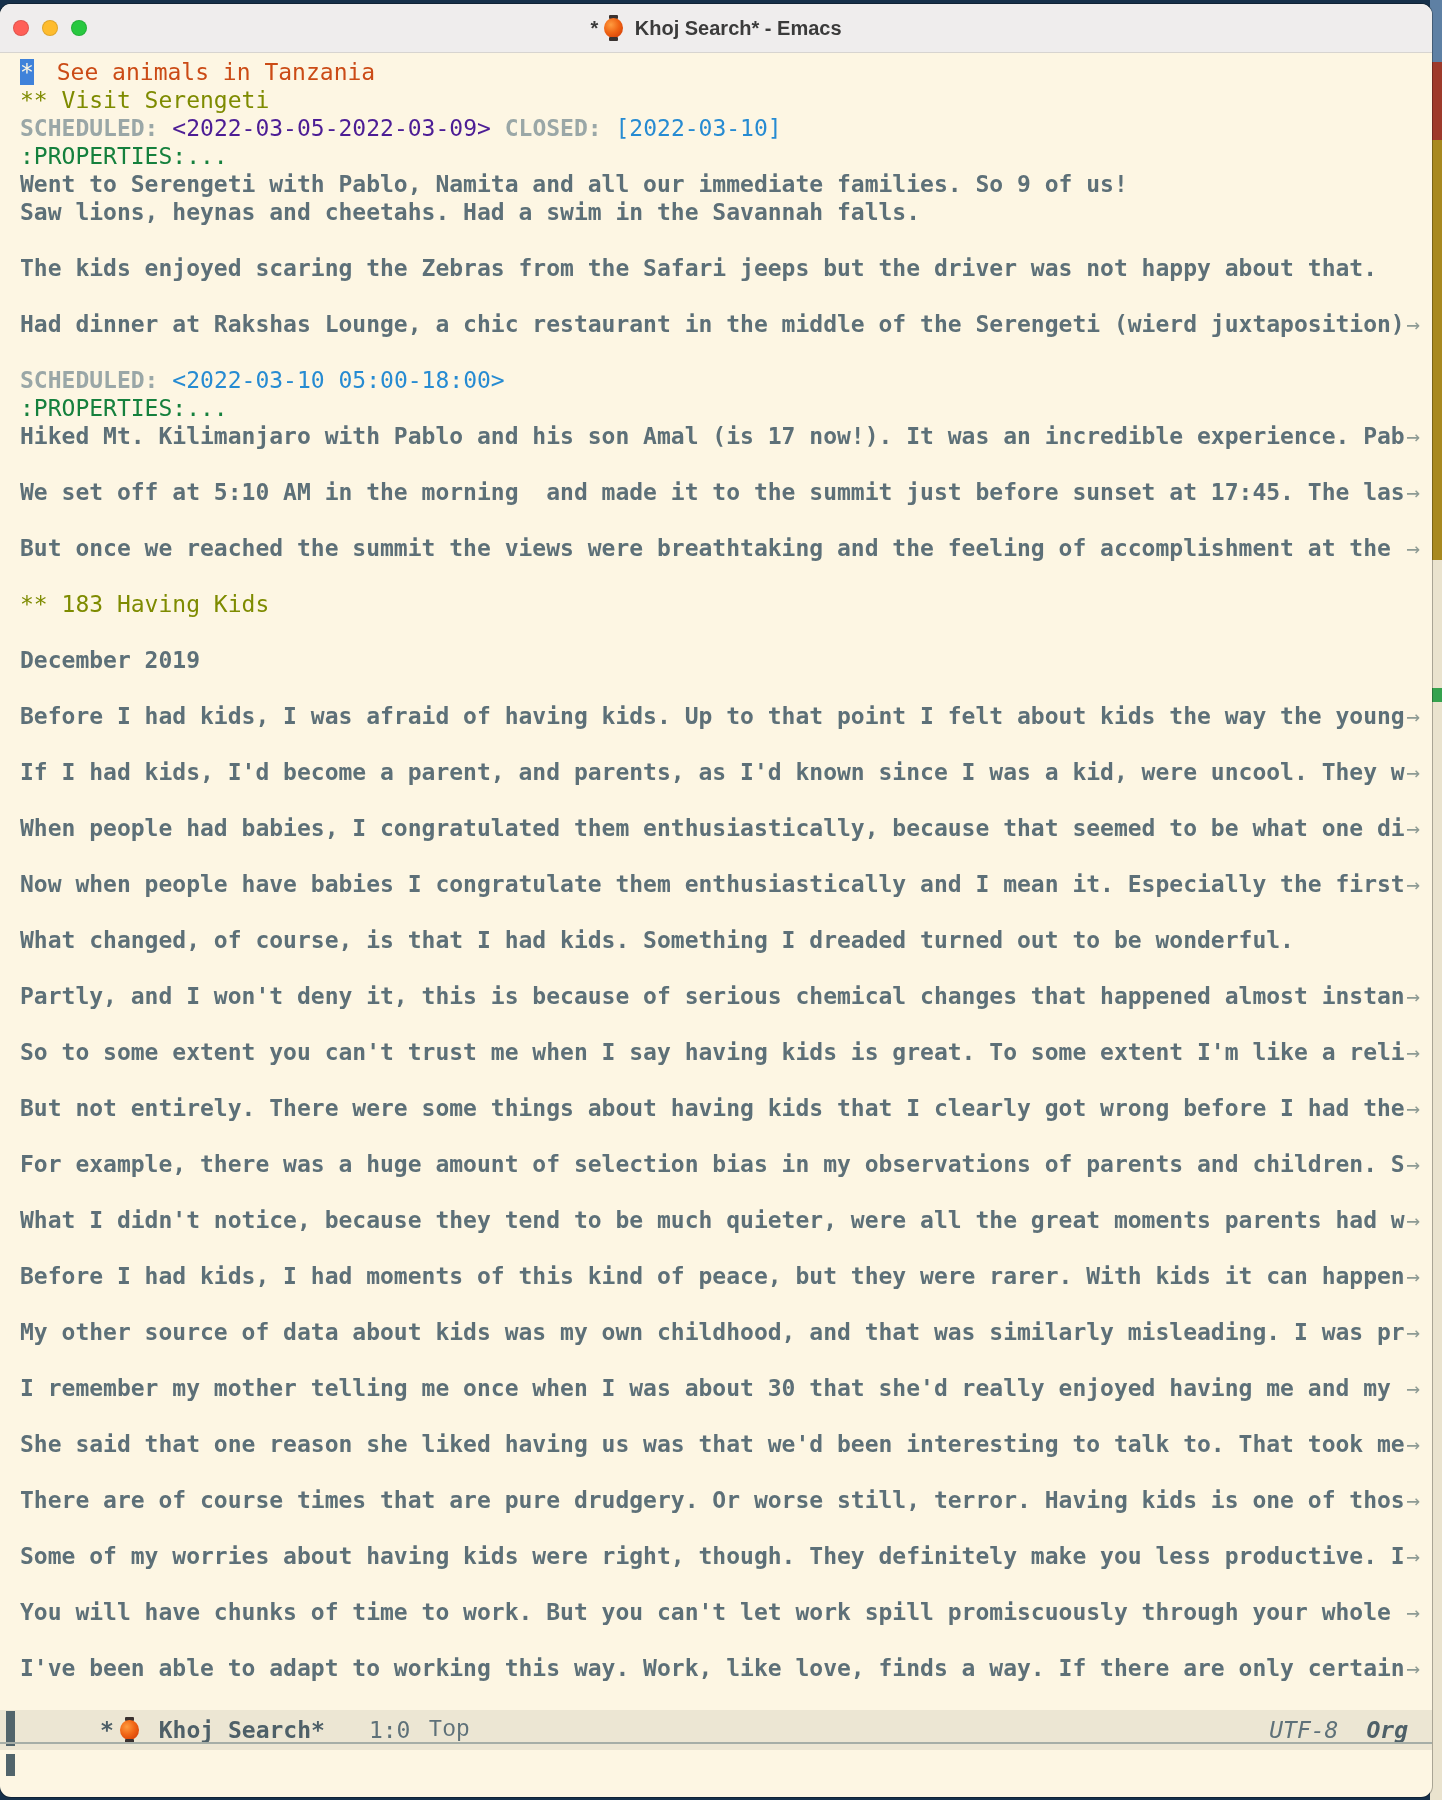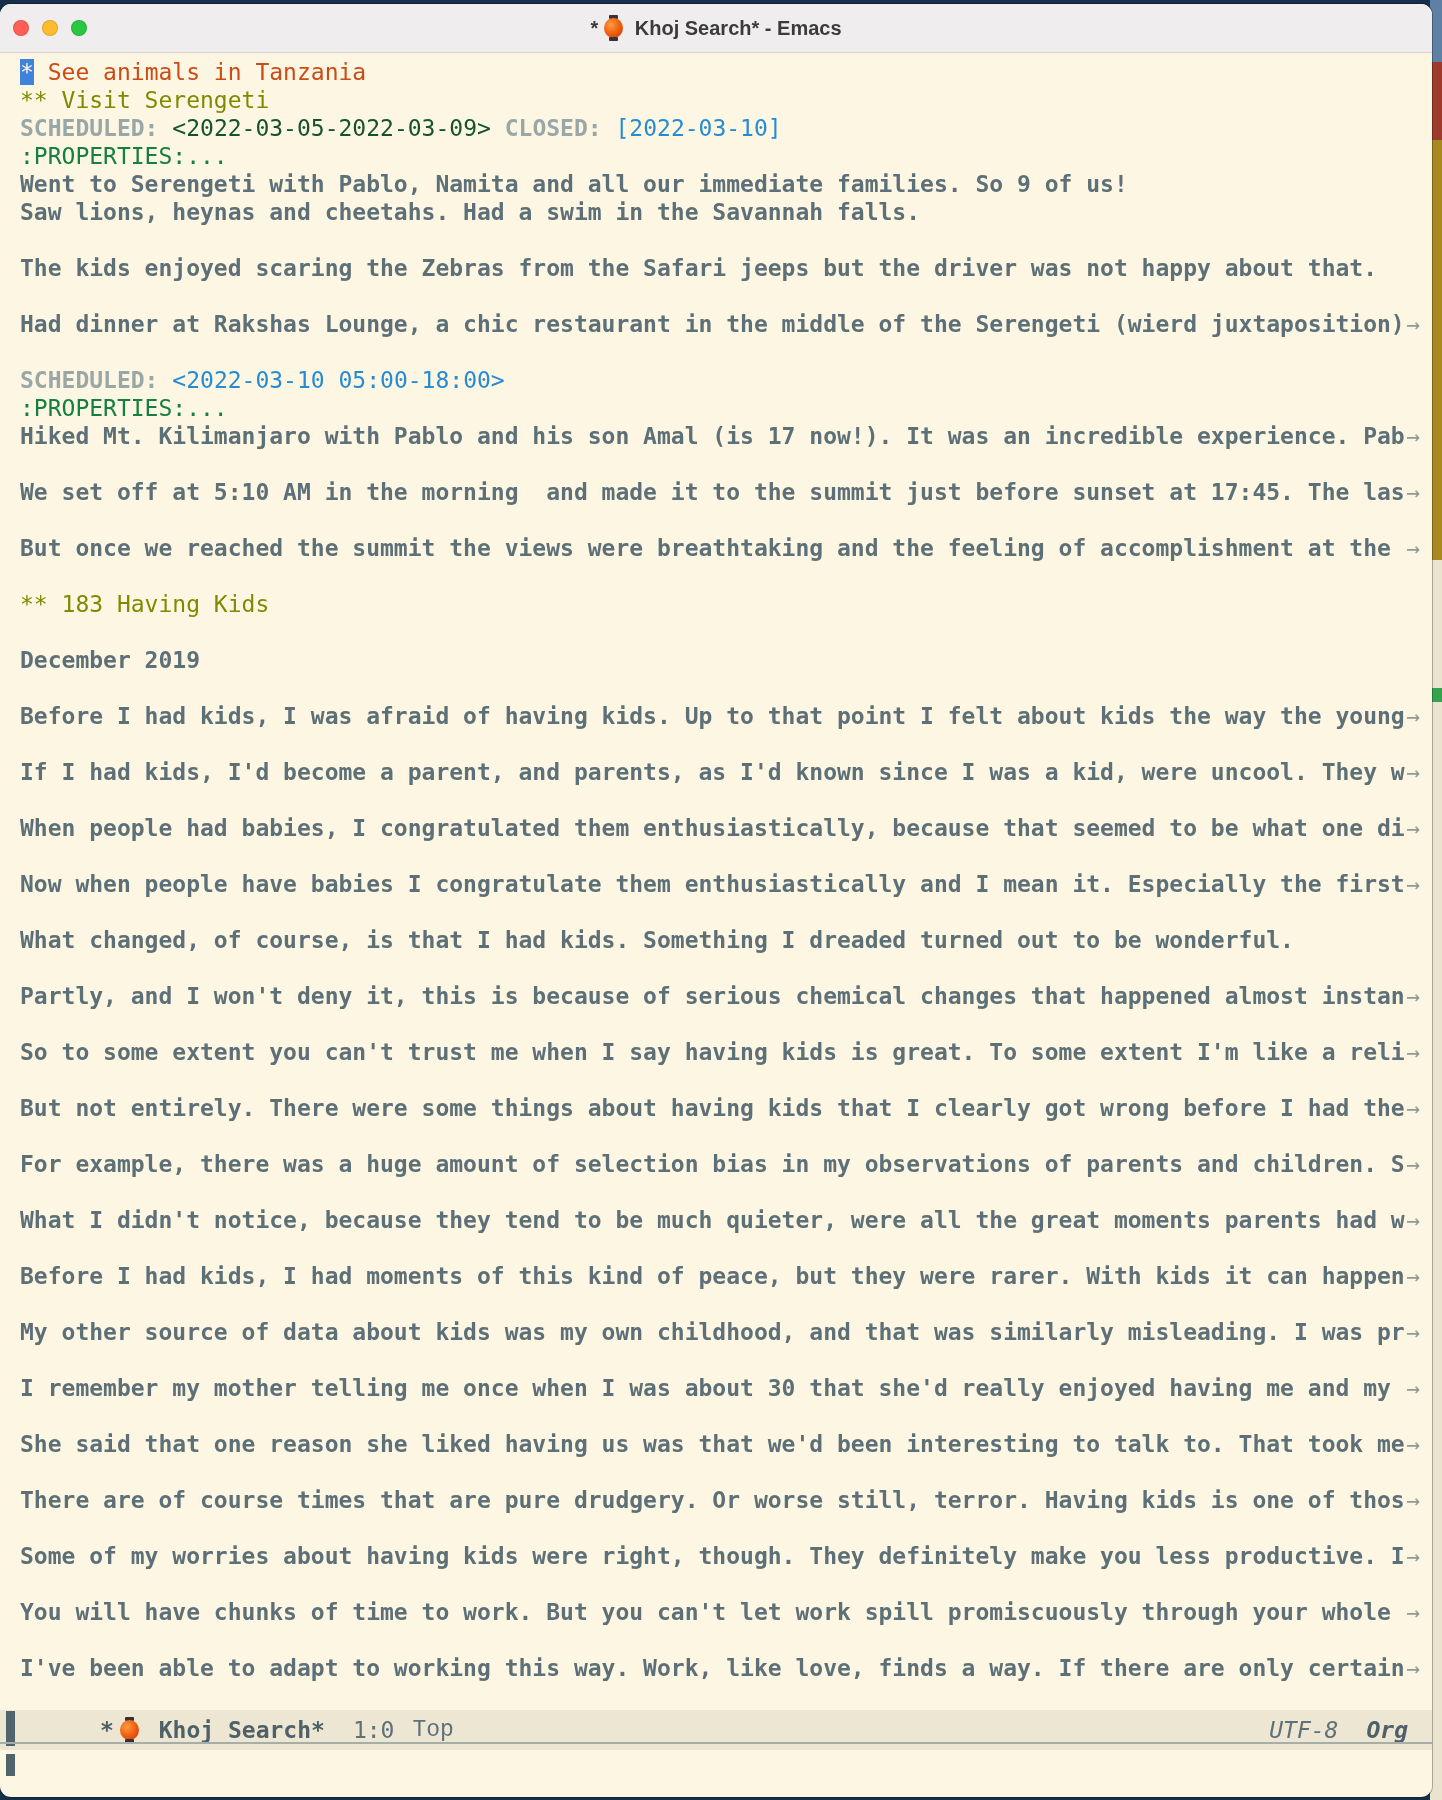--- a/index.html
+++ b/index.html
@@ -28,36 +28,36 @@
   .lantern { display:inline-block; width:21px; height:26px; position:relative; margin:0 5px; }
   .lantern .bodyp { position:absolute; left:1px; right:1px; top:3px; bottom:3px; border-radius:50% / 52%;
                     background:radial-gradient(circle at 36% 34%, #FF9C40 0%, #F06414 45%, #D53F07 85%); }
   .lantern:before, .lantern:after { content:""; position:absolute; left:6px; right:6px; height:4px;
                     background:#3A3230; border-radius:1px; }
   .lantern:before { top:0; } .lantern:after { bottom:0; }
 
   .buffer { flex:1 1 auto; overflow:hidden; padding:5px 0 0 20px;
             font-size:23px; line-height:28px; color:#5D7078; }
   .bl { height:28px; white-space:pre; position:relative; }
-  .bl .h1 { color:#CB4B16; }
+  .bl .h1 { color:#CB4B16;padding-left:9px; }
   .bl .h2 { color:#7E8B00; }
   .bl .kw { color:#9AA7A7; font-weight:bold; }
-  .bl .dategray { color:#14532d; }
+  .bl .dategray { color:#4c1d95; }
   .bl .dateblue { color:#268BD2; }
   .bl .prop { color:#15803d; }
   .bl .body { color:#5D7078;font-weight:bold; }
   .bl .cursor { background:#3F82DA; color:#FDF6E3; }
   .bl .trunc { position:absolute; right:12px; top:0; color:#8E9B94; }
 
   .modeline { flex:0 0 40px; background:#ECE6D3; position:relative; display:flex; align-items:center;
               font-size:23px; line-height:38px; color:#5E7179; }
   .modeline:after { content:""; position:absolute; left:0; right:0; bottom:6px; height:2px; background:#A6AEA7; }
   .ml-bar { position:absolute; left:6px; top:1px; bottom:4px; width:9px; background:#51646B; }
   .ml-left { margin-left:100px; font-weight:bold; color:#4E6068; display:flex; align-items:center; white-space:pre; }
-  .ml-pos { margin-left:28px; font-weight:normal; color:#5E7179; white-space:pre; }
+  .ml-pos { margin-left:44px; font-weight:normal; color:#5E7179; white-space:pre; }
   .ml-scroll { margin-left:18px; font-weight:normal; color:#5E7179;font-family:Liberation Mono, monospace; }
   .ml-right { margin-left:auto; margin-right:24px; display:flex; align-items:center;font-style:italic; }
   .ml-enc { color:#5E7179; }
   .ml-mode { margin-left:28px; font-weight:bold; color:#4E6068; }
 
   .echo { flex:0 0 auto; height:47px; position:relative; padding-left:20px;
           font-size:23px; line-height:44px; color:#CB4B16; white-space:pre; }
   .echo-bar { position:absolute; left:6px; top:4px; width:9px; height:22px; background:#51646B; }
 </style>
 </head>

